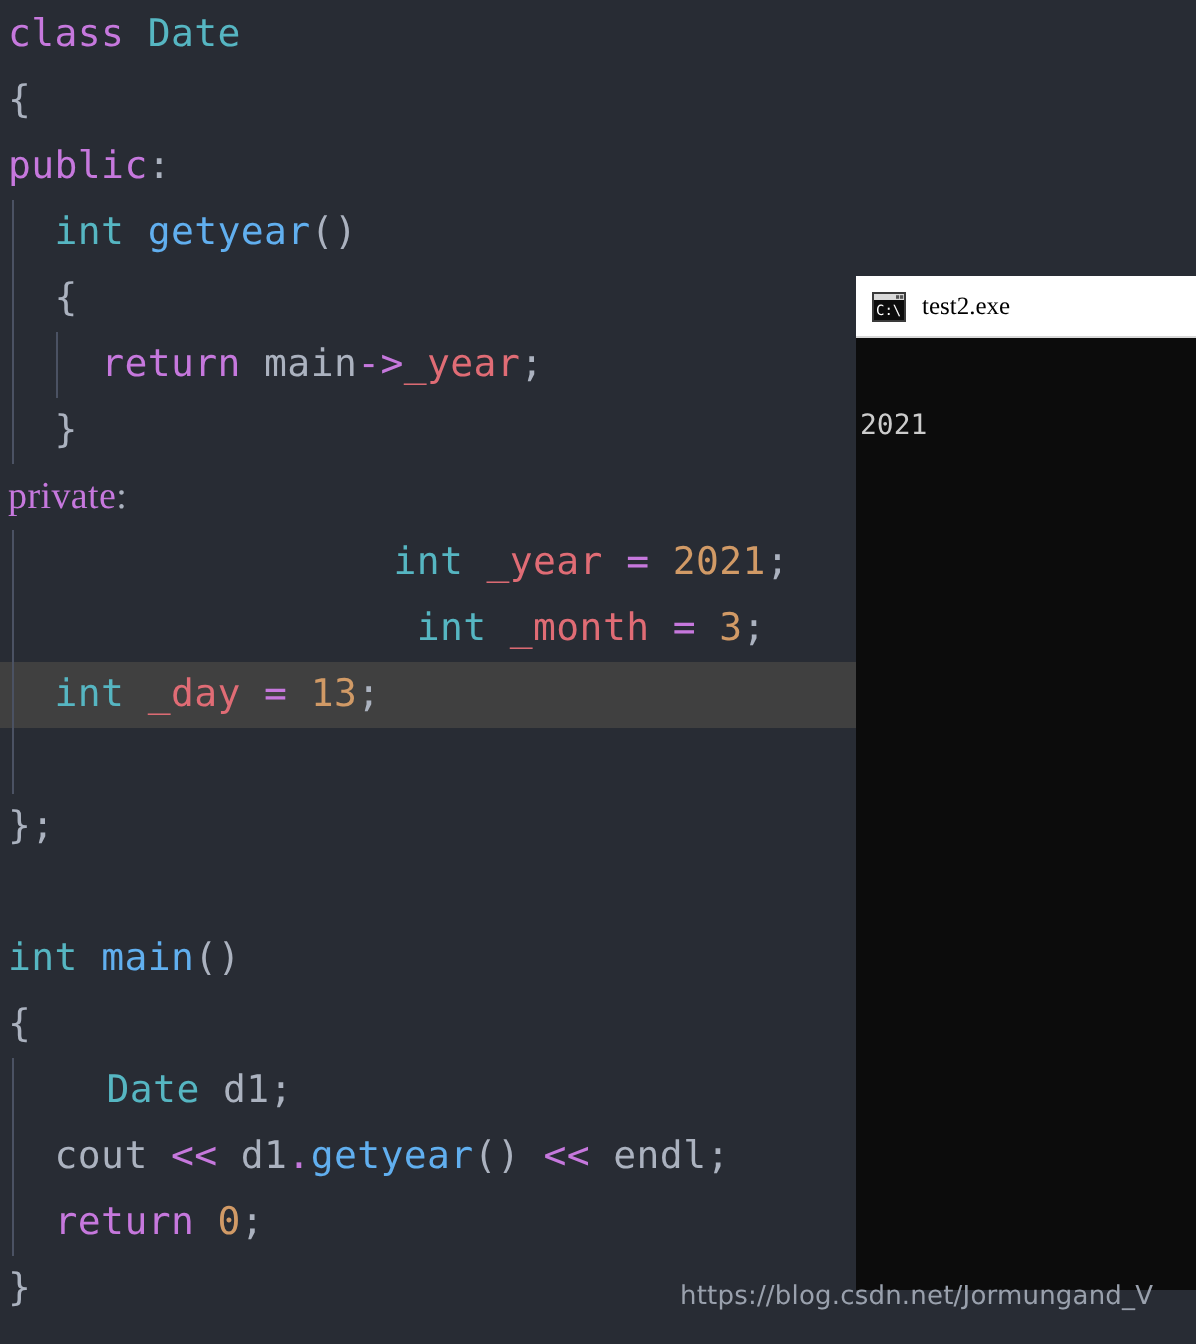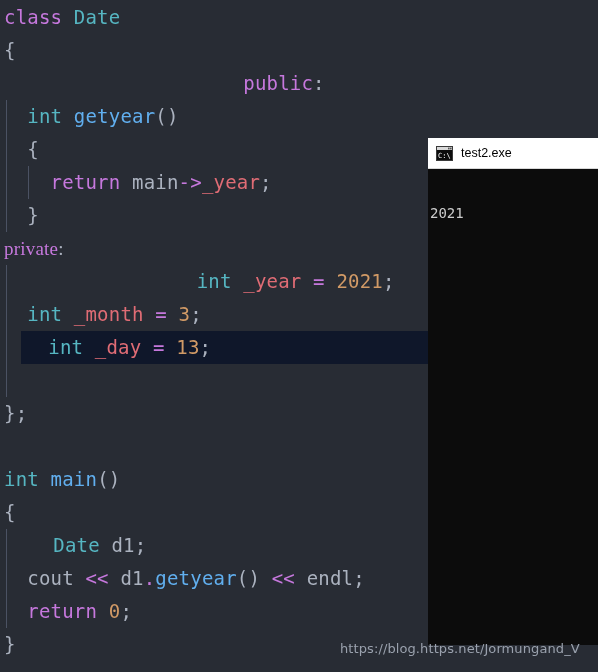--- a/index.html
+++ b/index.html
@@ -31,21 +31,21 @@
     height: 33px;
     line-height: 33px;
     white-space: pre;
     font-family: "DejaVu Sans Mono", monospace;
     font-size: 19px;
     color: #abb2bf;
     letter-spacing: 0.2px;
   }
   .code-line .txt { padding-left: 4px; display: inline-block; }
 
-  .code-line.current { background: #0f172a; margin-left: 21px; }
+  .code-line.current { background: #404040; }
 
   
   .guide {
     position: absolute;
     width: 1px;
     background: #4b5263;
   }
 
   
   .kw    { color: #c678dd; }   
@@ -76,21 +76,21 @@
     box-sizing: border-box;
     border-bottom: 1px solid #d8d8d8;
   }
   #console-icon {
     width: 17px;
     height: 15px;
     flex: 0 0 auto;
     margin-right: 8px;
   }
   #console-title-text {
-    font-family: Liberation Sans, sans-serif;
+    font-family: Liberation Serif, serif;
     font-size: 12.5px;
     color: #000000;
     white-space: nowrap;
   }
   #console-body {
     padding: 2px 0 0 2px;
     font-family: "DejaVu Sans Mono", monospace;
     font-size: 14px;
     line-height: 17px;
     color: #cccccc;
@@ -114,28 +114,28 @@
     letter-spacing: 0.1px;
   }
 </style>
 </head>
 <body>
 
 <div id="editor">
   <div id="lines-host">
       <div class="code-line" style="top: 1px;"><span class="txt"><span class="kw">class </span><span class="type">Date</span></span></div>
       <div class="code-line" style="top: 34px;"><span class="txt"><span class="pun">{</span></span></div>
-      <div class="code-line" style="top: 67px; text-align: center;"><span class="txt"><span class="kw">public</span><span class="pun">:</span></span></div>
+      <div class="code-line" style="top: 67px;"><span class="txt"><span class="kw">public</span><span class="pun">:</span></span></div>
       <div class="code-line" style="top: 100px;"><span class="txt"><span class="plain">  </span><span class="type">int</span><span class="plain"> </span><span class="fn">getyear</span><span class="pun">()</span></span></div>
       <div class="code-line" style="top: 133px;"><span class="txt"><span class="plain">  </span><span class="pun">{</span></span></div>
       <div class="code-line" style="top: 166px;"><span class="txt"><span class="plain">    </span><span class="kw">return</span><span class="plain"> </span><span class="plain">main</span><span class="op">-&gt;</span><span class="var">_year</span><span class="pun">;</span></span></div>
       <div class="code-line" style="top: 199px;"><span class="txt"><span class="plain">  </span><span class="pun">}</span></span></div>
       <div class="code-line" style="top: 232px; font-family: Liberation Serif, serif;"><span class="txt"><span class="kw">private</span><span class="pun">:</span></span></div>
       <div class="code-line" style="top: 265px; text-align: center;"><span class="txt"><span class="plain">  </span><span class="type">int</span><span class="plain"> </span><span class="var">_year</span><span class="plain"> </span><span class="op">=</span><span class="plain"> </span><span class="num">2021</span><span class="pun">;</span></span></div>
-      <div class="code-line" style="top: 298px;"><span class="txt"><span class="plain">  </span><span class="type">int</span><span class="plain"> </span><span class="var">_month</span><span class="plain"> </span><span class="op">=</span><span class="plain"> </span><span class="num">3</span><span class="pun">;</span></span></div>
+      <div class="code-line" style="top: 298px; text-align: center;"><span class="txt"><span class="plain">  </span><span class="type">int</span><span class="plain"> </span><span class="var">_month</span><span class="plain"> </span><span class="op">=</span><span class="plain"> </span><span class="num">3</span><span class="pun">;</span></span></div>
       <div class="code-line current" style="top: 331px;"><span class="txt"><span class="plain">  </span><span class="type">int</span><span class="plain"> </span><span class="var">_day</span><span class="plain"> </span><span class="op">=</span><span class="plain"> </span><span class="num">13</span><span class="pun">;</span></span></div>
       <div class="code-line" style="top: 364px;"><span class="txt"></span></div>
       <div class="code-line" style="top: 397px;"><span class="txt"><span class="pun">};</span></span></div>
       <div class="code-line" style="top: 430px;"><span class="txt"></span></div>
       <div class="code-line" style="top: 463px;"><span class="txt"><span class="type">int</span><span class="plain"> </span><span class="fn">main</span><span class="pun">()</span></span></div>
       <div class="code-line" style="top: 496px;"><span class="txt"><span class="pun">{</span></span></div>
       <div class="code-line" style="top: 529px; margin-left: 26px;"><span class="txt"><span class="plain">  </span><span class="type">Date</span><span class="plain"> </span><span class="plain">d1</span><span class="pun">;</span></span></div>
       <div class="code-line" style="top: 562px;"><span class="txt"><span class="plain">  </span><span class="plain">cout</span><span class="plain"> </span><span class="op">&lt;&lt;</span><span class="plain"> </span><span class="plain">d1</span><span class="op">.</span><span class="fn">getyear</span><span class="pun">()</span><span class="plain"> </span><span class="op">&lt;&lt;</span><span class="plain"> </span><span class="plain">endl</span><span class="pun">;</span></span></div>
       <div class="code-line" style="top: 595px;"><span class="txt"><span class="plain">  </span><span class="kw">return</span><span class="plain"> </span><span class="num">0</span><span class="pun">;</span></span></div>
       <div class="code-line" style="top: 628px;"><span class="txt"><span class="pun">}</span></span></div>
@@ -159,13 +159,13 @@
         <text x="2" y="11.5" font-family="DejaVu Sans Mono, monospace" font-size="7" fill="#ffffff">C:\</text>
       </svg>
     </span>
     <span id="console-title-text">test2.exe</span>
   </div>
   <div id="console-body">
     <div>2021</div>
   </div>
 </div>
 
-<div id="watermark">https://blog.https.net/Jormungand_V</div>
+<div id="watermark">https://blog.csdn.net/Jormungand_V</div>
 
 </body></html>

